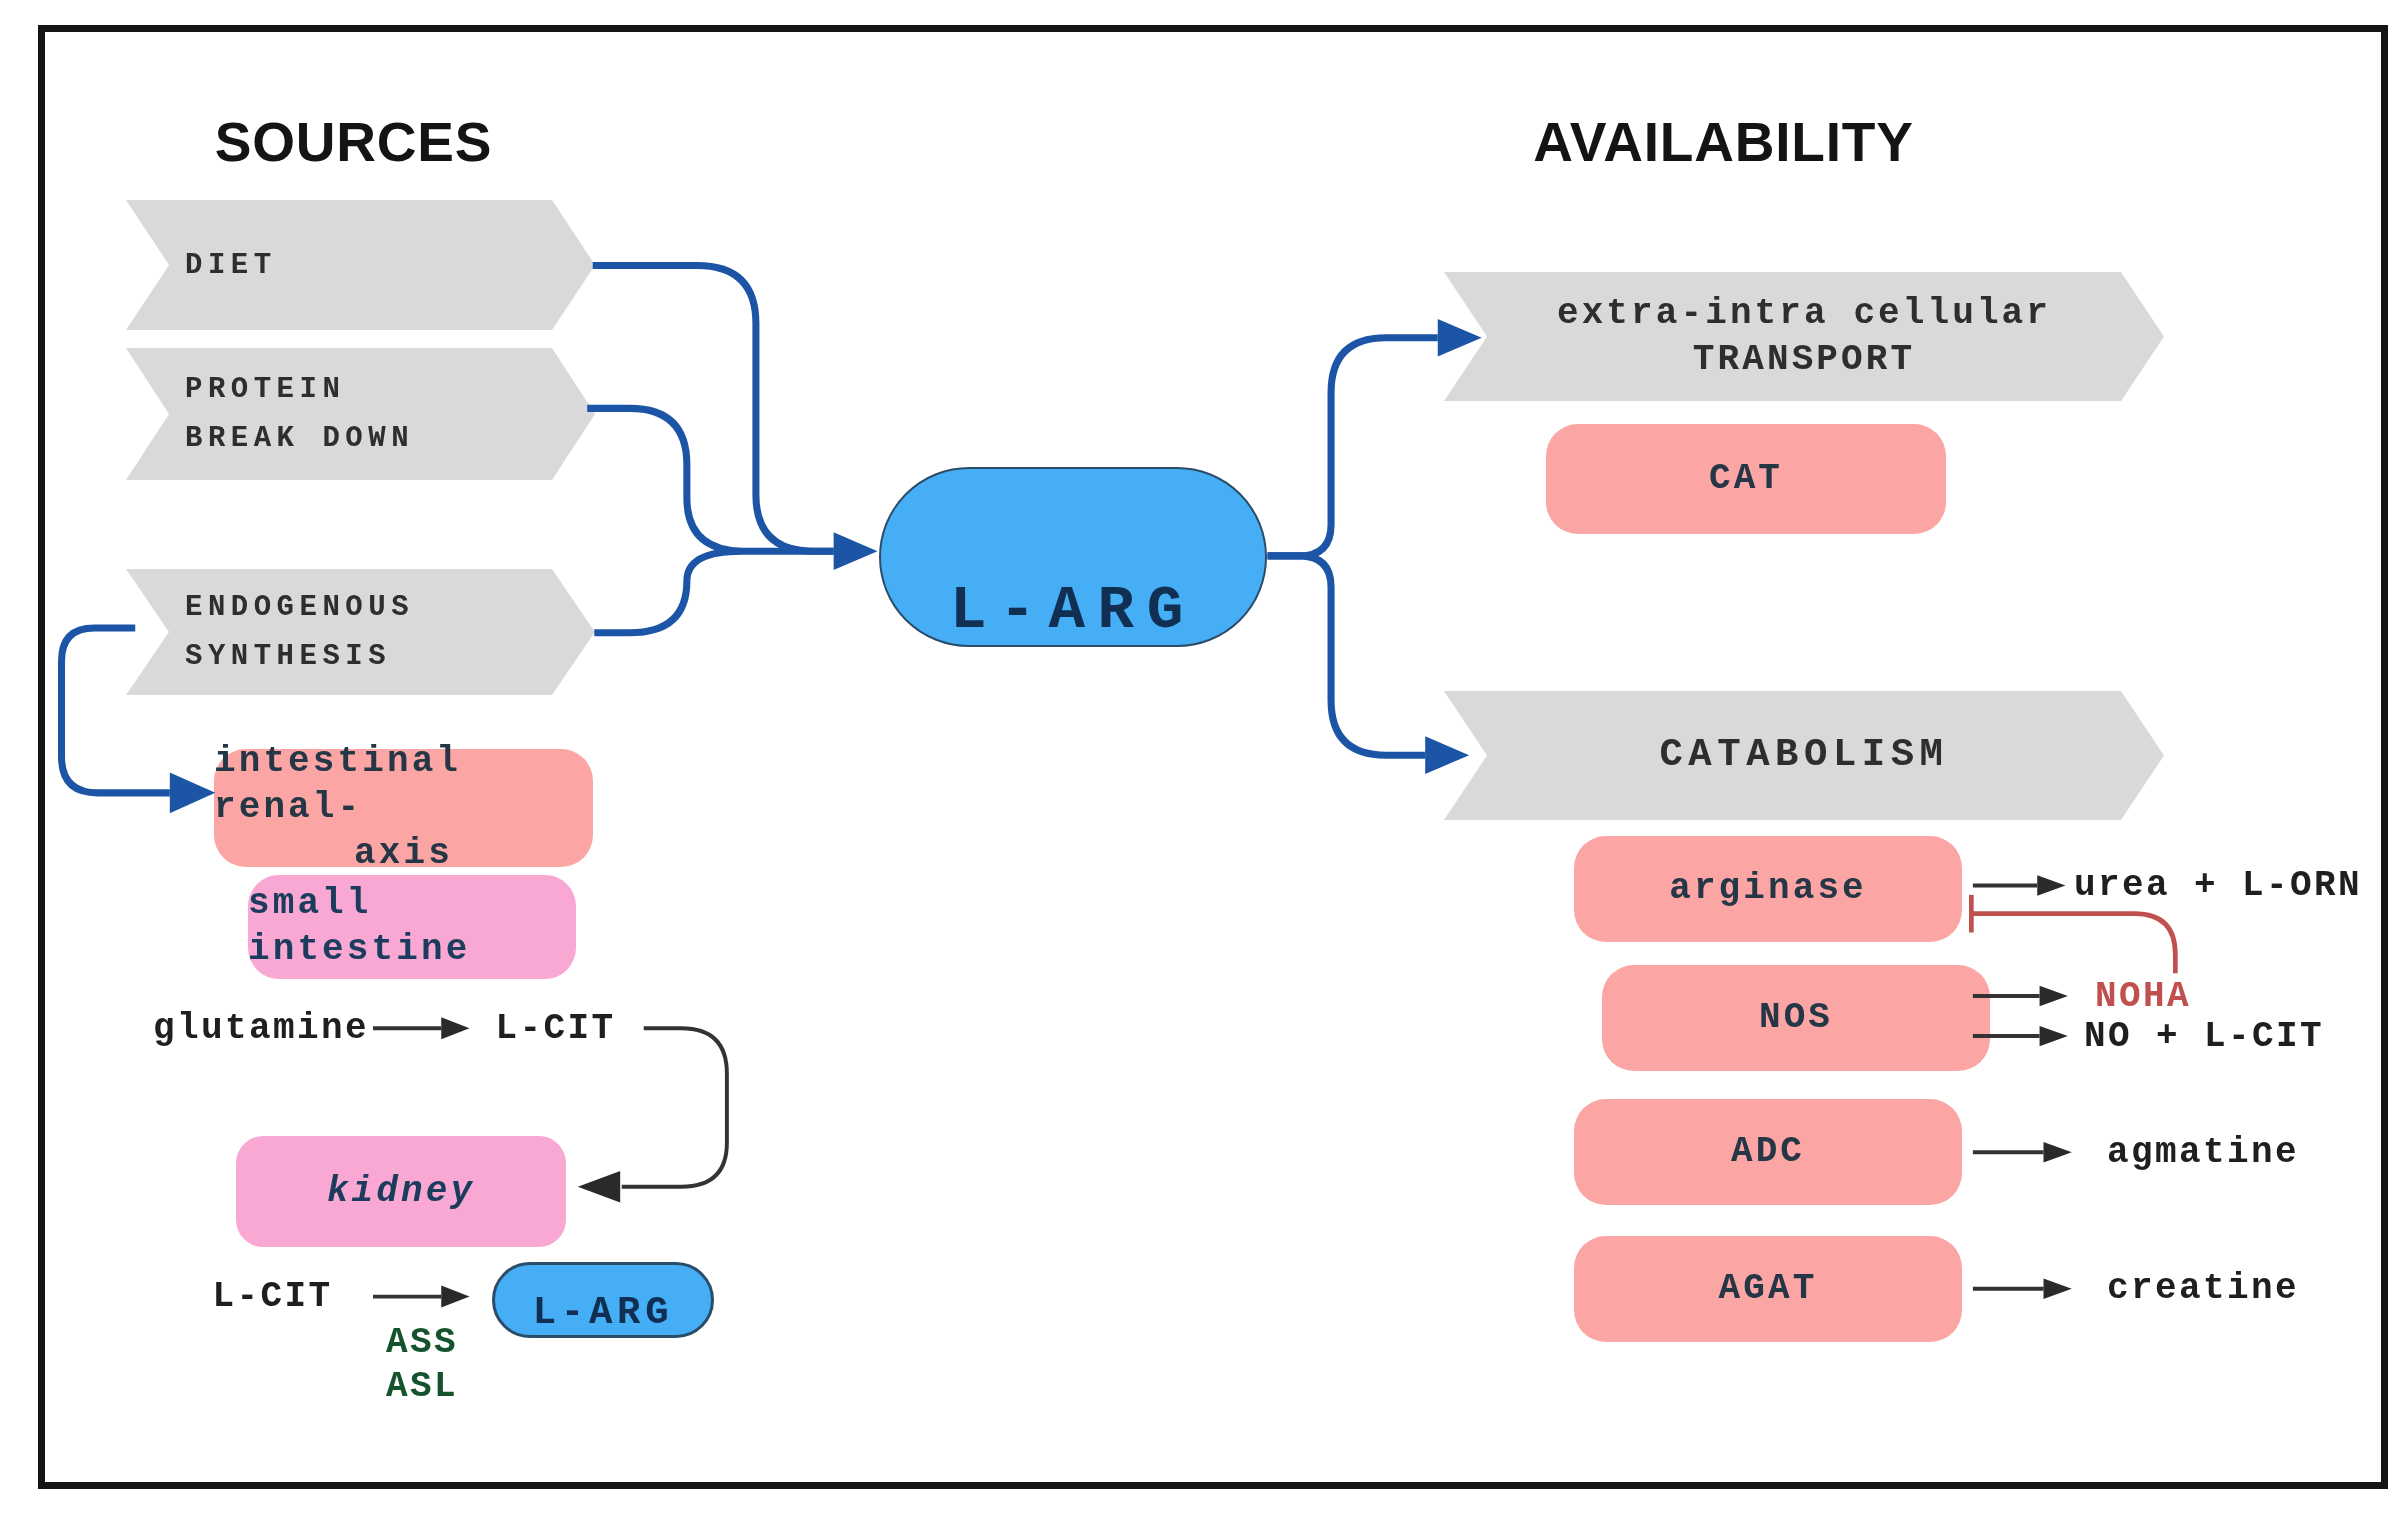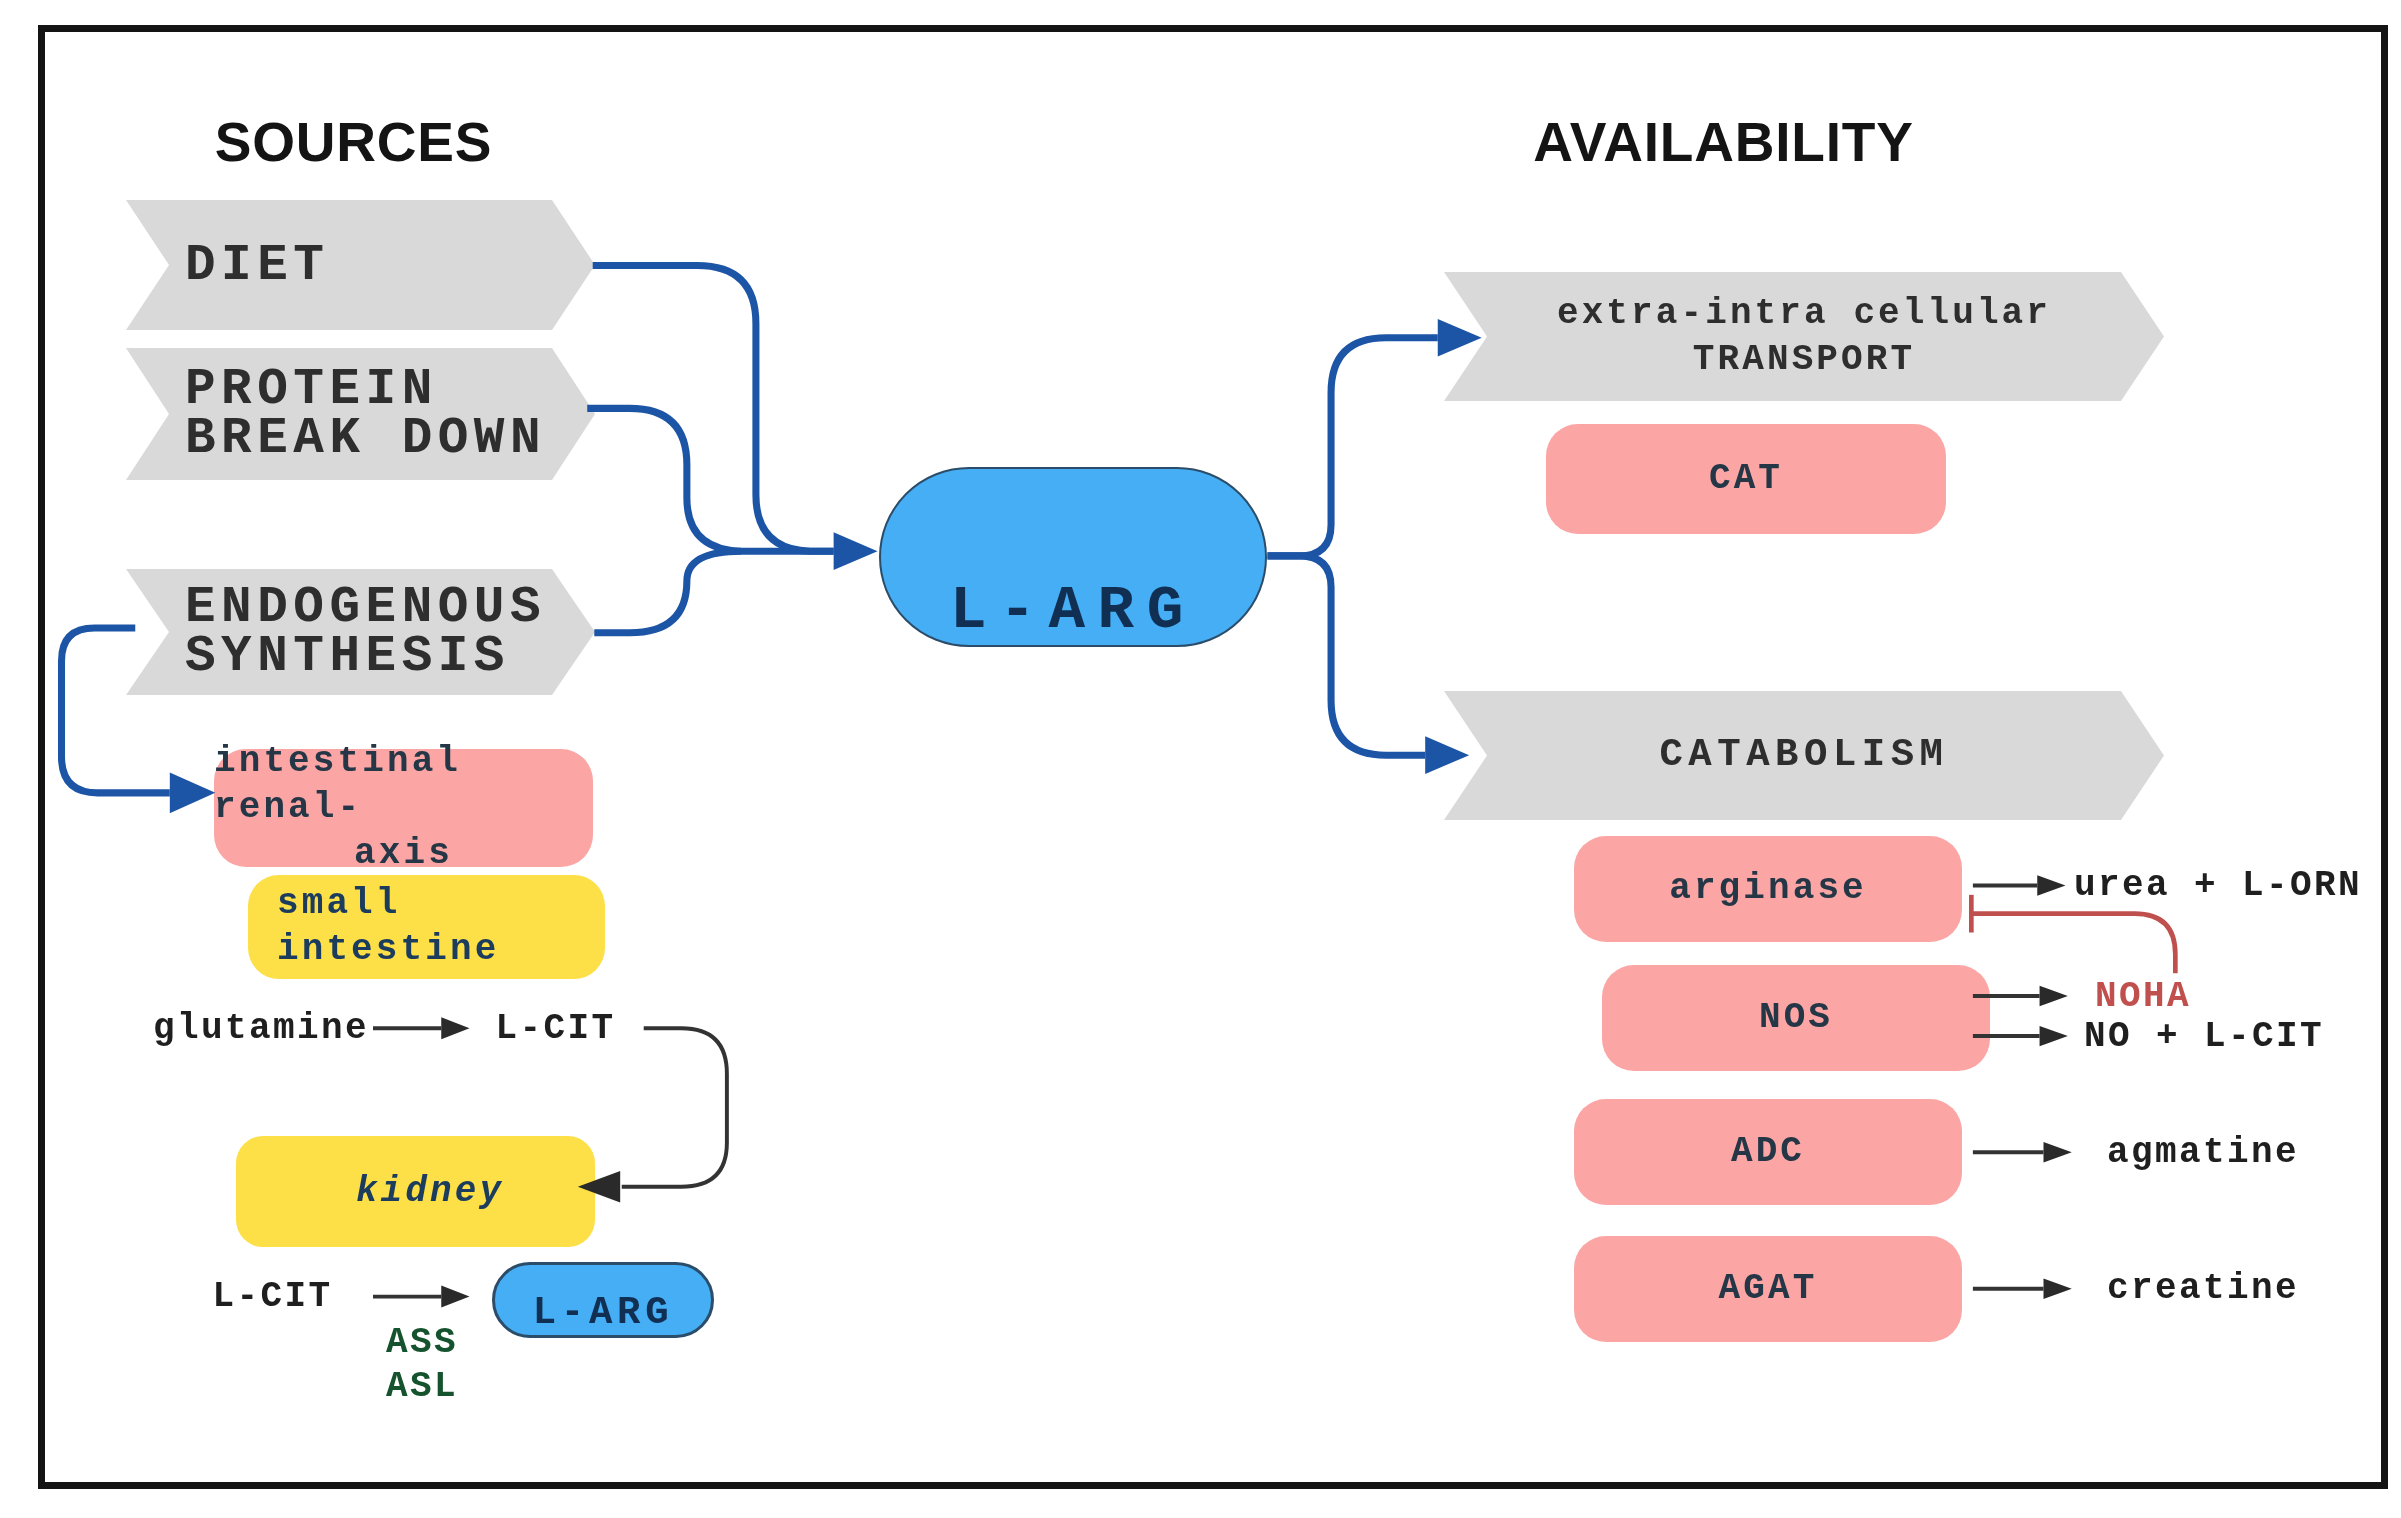--- a/index.html
+++ b/index.html
@@ -5,29 +5,29 @@
   html,body{margin:0;padding:0;background:#ffffff;}
   body{width:2401px;height:1519px;position:relative;overflow:hidden;
        font-family:"Liberation Mono", monospace;}
   .canvas{position:absolute;left:16px;top:0;width:2401px;height:1132px;}
   .frame{position:absolute;left:22px;top:25px;width:2350px;height:1464px;
          border:7px solid #141414;background:#ffffff;box-sizing:border-box;}
   .title{position:absolute;font-family:"Liberation Sans",sans-serif;
          font-weight:bold;font-size:55px;color:#141414;text-align:center;
          letter-spacing:0.8px;}
   .banner{position:absolute;background:#d9d9d9;display:flex;flex-direction:column;
-          justify-content:center;color:#2e2e2e;font-weight:bold;font-size:51px;
+          justify-content:center;color:#2e2e2e;font-weight:bold;font-size:29px;
           letter-spacing:5.5px;line-height:49px;
           clip-path:polygon(0 0, calc(100% - 43px) 0, 100% 50%, calc(100% - 43px) 100%, 0 100%, 43px 50%);}
   .banner .ln{padding-left:59px;}
   .banner.center-text .ln{padding-left:0;text-align:center;}
   .softbox{position:absolute;background:#fca5a5;border-radius:32px;display:flex;
            flex-direction:column;justify-content:center;align-items:center;
            color:#253746;font-weight:bold;font-size:36px;letter-spacing:3.1px;line-height:46px;}
-  .organ{background:#fde047;color:#1c3c5e;padding-left:29px;}
+  .organ{background:#f9a8d4;color:#1c3c5e;}
   .pill{position:absolute;background:#45aef5;border:3.1px solid #2b4d69;border-radius:94px;
         display:flex;justify-content:center;align-items:flex-end;color:#102f52;
         font-weight:bold;box-sizing:border-box;}
   .freetext{position:absolute;font-weight:bold;font-size:36px;color:#1f1f1f;
             letter-spacing:2.4px;line-height:41px;white-space:nowrap;}
   .blue-text{color:#14532d;}
   .red-text{color:#c0504d;}
   svg.wires{position:absolute;left:0;top:0;width:2401px;height:1519px;}
 </style>
 </head>

